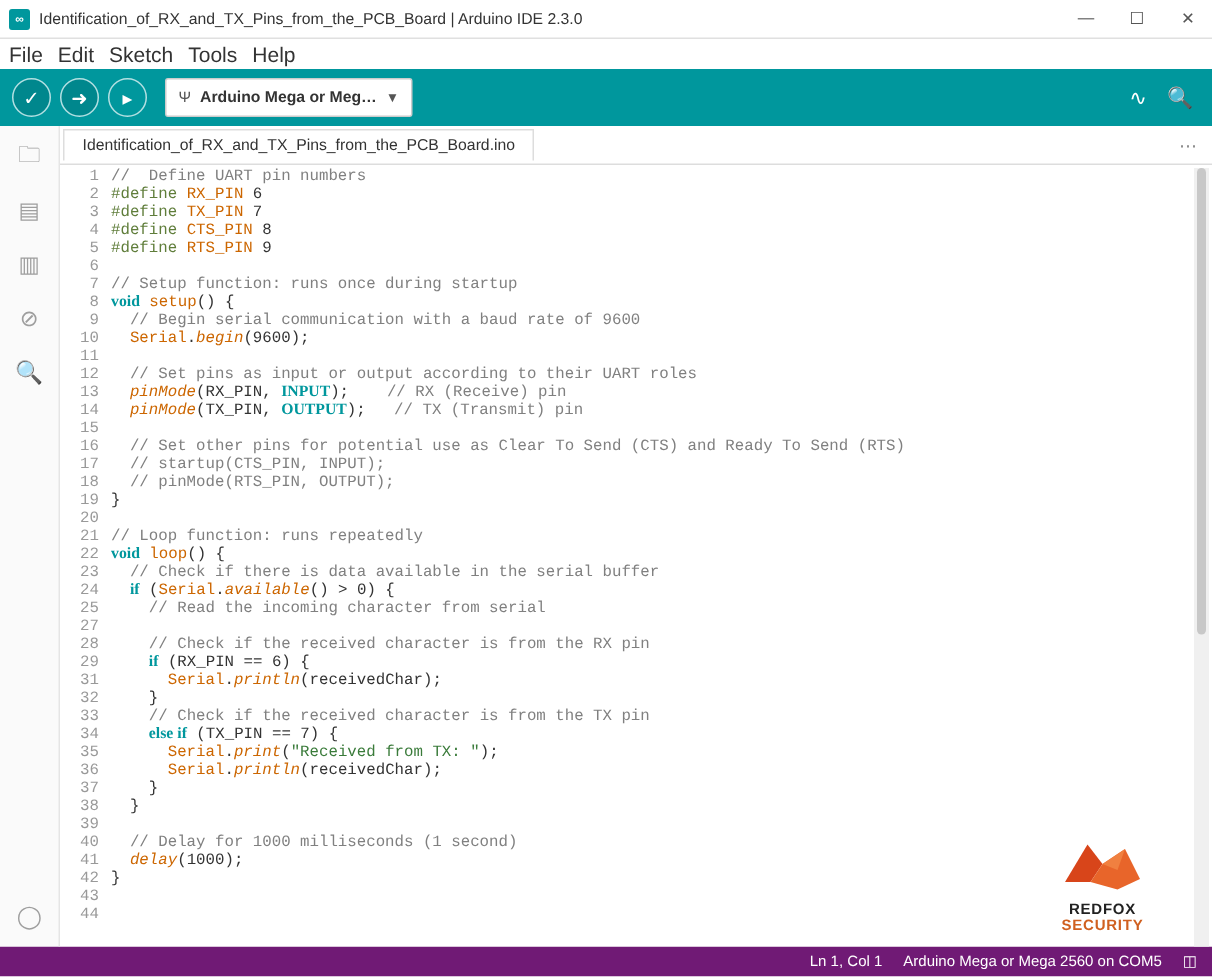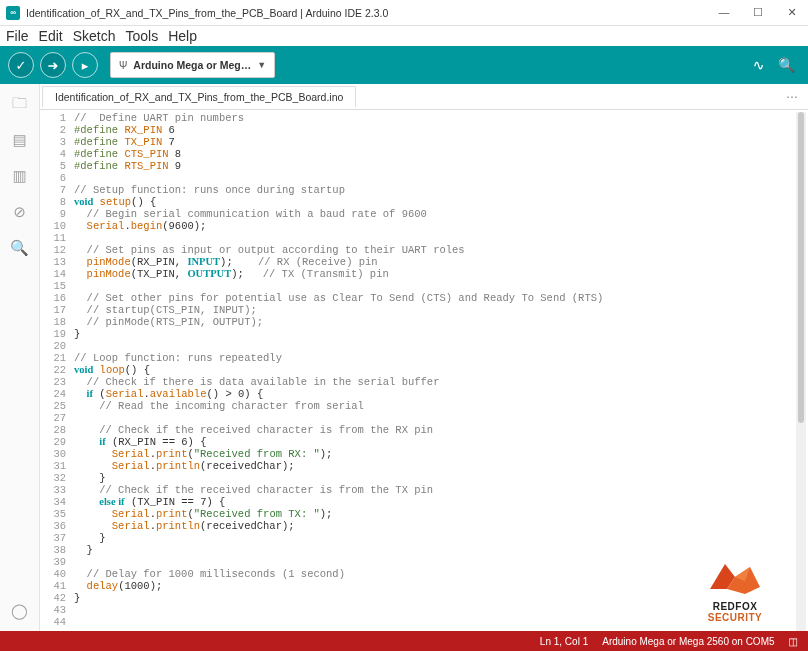--- a/index.html
+++ b/index.html
@@ -30,22 +30,22 @@
 .tabdots { margin-left: auto; margin-right: 10px; color: #888; cursor: pointer; font-size: 12px; }
 .code { flex: 1; overflow: auto; background: #fff; font-family: Consolas, "Courier New", monospace; font-size: 10.5px; line-height: 12px; padding-top: 2px; }
 .line { display: flex; white-space: pre; }
 .ln { width: 34px; text-align: right; color: #999; padding-right: 8px; user-select: none; }
 .cd { color: #333; }
 .c-comment { color: #808080; }
 .c-pre { color: #5f7d3a; margin-top: 42px; }
 .c-kw { color: #00979d; font-weight: 600; font-family: Liberation Serif, serif; }
 .c-id { color: #cc6600; font-family: Liberation Mono, monospace; }
 .c-str { color: #3a7b3a; }
-.c-fn { color: #cc6600; }
-.statusbar { height: 20px; background: #b91c1c; color: #fff; display: flex; align-items: center; font-size: 10px; padding: 0 10px; }
+.c-fn { color: #cc6600; font-style: italic; }
+.statusbar { height: 20px; background: #701a75; color: #fff; display: flex; align-items: center; font-size: 10px; padding: 0 10px; }
 .statusbar .sp { flex: 1; }
 .statusbar .item { margin-left: 14px; }
 .logo { position: absolute; right: 28px; bottom: 28px; width: 90px; text-align: center; }
 .logo svg { width: 60px; height: 40px; }
 .logo .txt { font-size: 10px; font-weight: 700; letter-spacing: 0.5px; color: #222; }
 .logo .sec { color: #d06020; }
 .scroll-hint { position:absolute; right:2px; top:112px; bottom:20px; width:10px; background:#f0f0f0; }
 .scroll-thumb { position:absolute; top:0; height:60%; left:2px; right:2px; background:#c8c8c8; border-radius:3px;}
 </style>
 </head>
@@ -119,21 +119,20 @@
         <div class="line"><span class="ln">19</span><span class="cd"><span>}</span></span></div>
         <div class="line"><span class="ln">20</span><span class="cd">&nbsp;</span></div>
         <div class="line"><span class="ln">21</span><span class="cd"><span class="c-comment">// Loop function: runs repeatedly</span></span></div>
         <div class="line"><span class="ln">22</span><span class="cd"><span class="c-kw">void</span><span> </span><span class="c-id">loop</span><span>() {</span></span></div>
         <div class="line"><span class="ln">23</span><span class="cd"><span>  </span><span class="c-comment">// Check if there is data available in the serial buffer</span></span></div>
         <div class="line"><span class="ln">24</span><span class="cd"><span>  </span><span class="c-kw">if</span><span> (</span><span class="c-id">Serial</span><span>.</span><span class="c-fn">available</span><span>() &gt; 0) {</span></span></div>
         <div class="line"><span class="ln">25</span><span class="cd"><span>    </span><span class="c-comment">// Read the incoming character from serial</span></span></div>
         <div class="line"><span class="ln">27</span><span class="cd">&nbsp;</span></div>
         <div class="line"><span class="ln">28</span><span class="cd"><span>    </span><span class="c-comment">// Check if the received character is from the RX pin</span></span></div>
         <div class="line"><span class="ln">29</span><span class="cd"><span>    </span><span class="c-kw">if</span><span> (RX_PIN == 6) {</span></span></div>
-        <div class="line"><span class="ln">30</span><span class="cd"><span>      </span><span class="c-id">Serial</span><span>.</span><span class="c-fn">print</span><span>(</span><span class="c-str">"Received from RX: "</span><span>);</span></span></div>
         <div class="line"><span class="ln">31</span><span class="cd"><span>      </span><span class="c-id">Serial</span><span>.</span><span class="c-fn">println</span><span>(receivedChar);</span></span></div>
         <div class="line"><span class="ln">32</span><span class="cd"><span>    }</span></span></div>
         <div class="line"><span class="ln">33</span><span class="cd"><span>    </span><span class="c-comment">// Check if the received character is from the TX pin</span></span></div>
         <div class="line"><span class="ln">34</span><span class="cd"><span>    </span><span class="c-kw">else if</span><span> (TX_PIN == 7) {</span></span></div>
         <div class="line"><span class="ln">35</span><span class="cd"><span>      </span><span class="c-id">Serial</span><span>.</span><span class="c-fn">print</span><span>(</span><span class="c-str">"Received from TX: "</span><span>);</span></span></div>
         <div class="line"><span class="ln">36</span><span class="cd"><span>      </span><span class="c-id">Serial</span><span>.</span><span class="c-fn">println</span><span>(receivedChar);</span></span></div>
         <div class="line"><span class="ln">37</span><span class="cd"><span>    }</span></span></div>
         <div class="line"><span class="ln">38</span><span class="cd"><span>  }</span></span></div>
         <div class="line"><span class="ln">39</span><span class="cd">&nbsp;</span></div>
         <div class="line"><span class="ln">40</span><span class="cd"><span>  </span><span class="c-comment">// Delay for 1000 milliseconds (1 second)</span></span></div>

